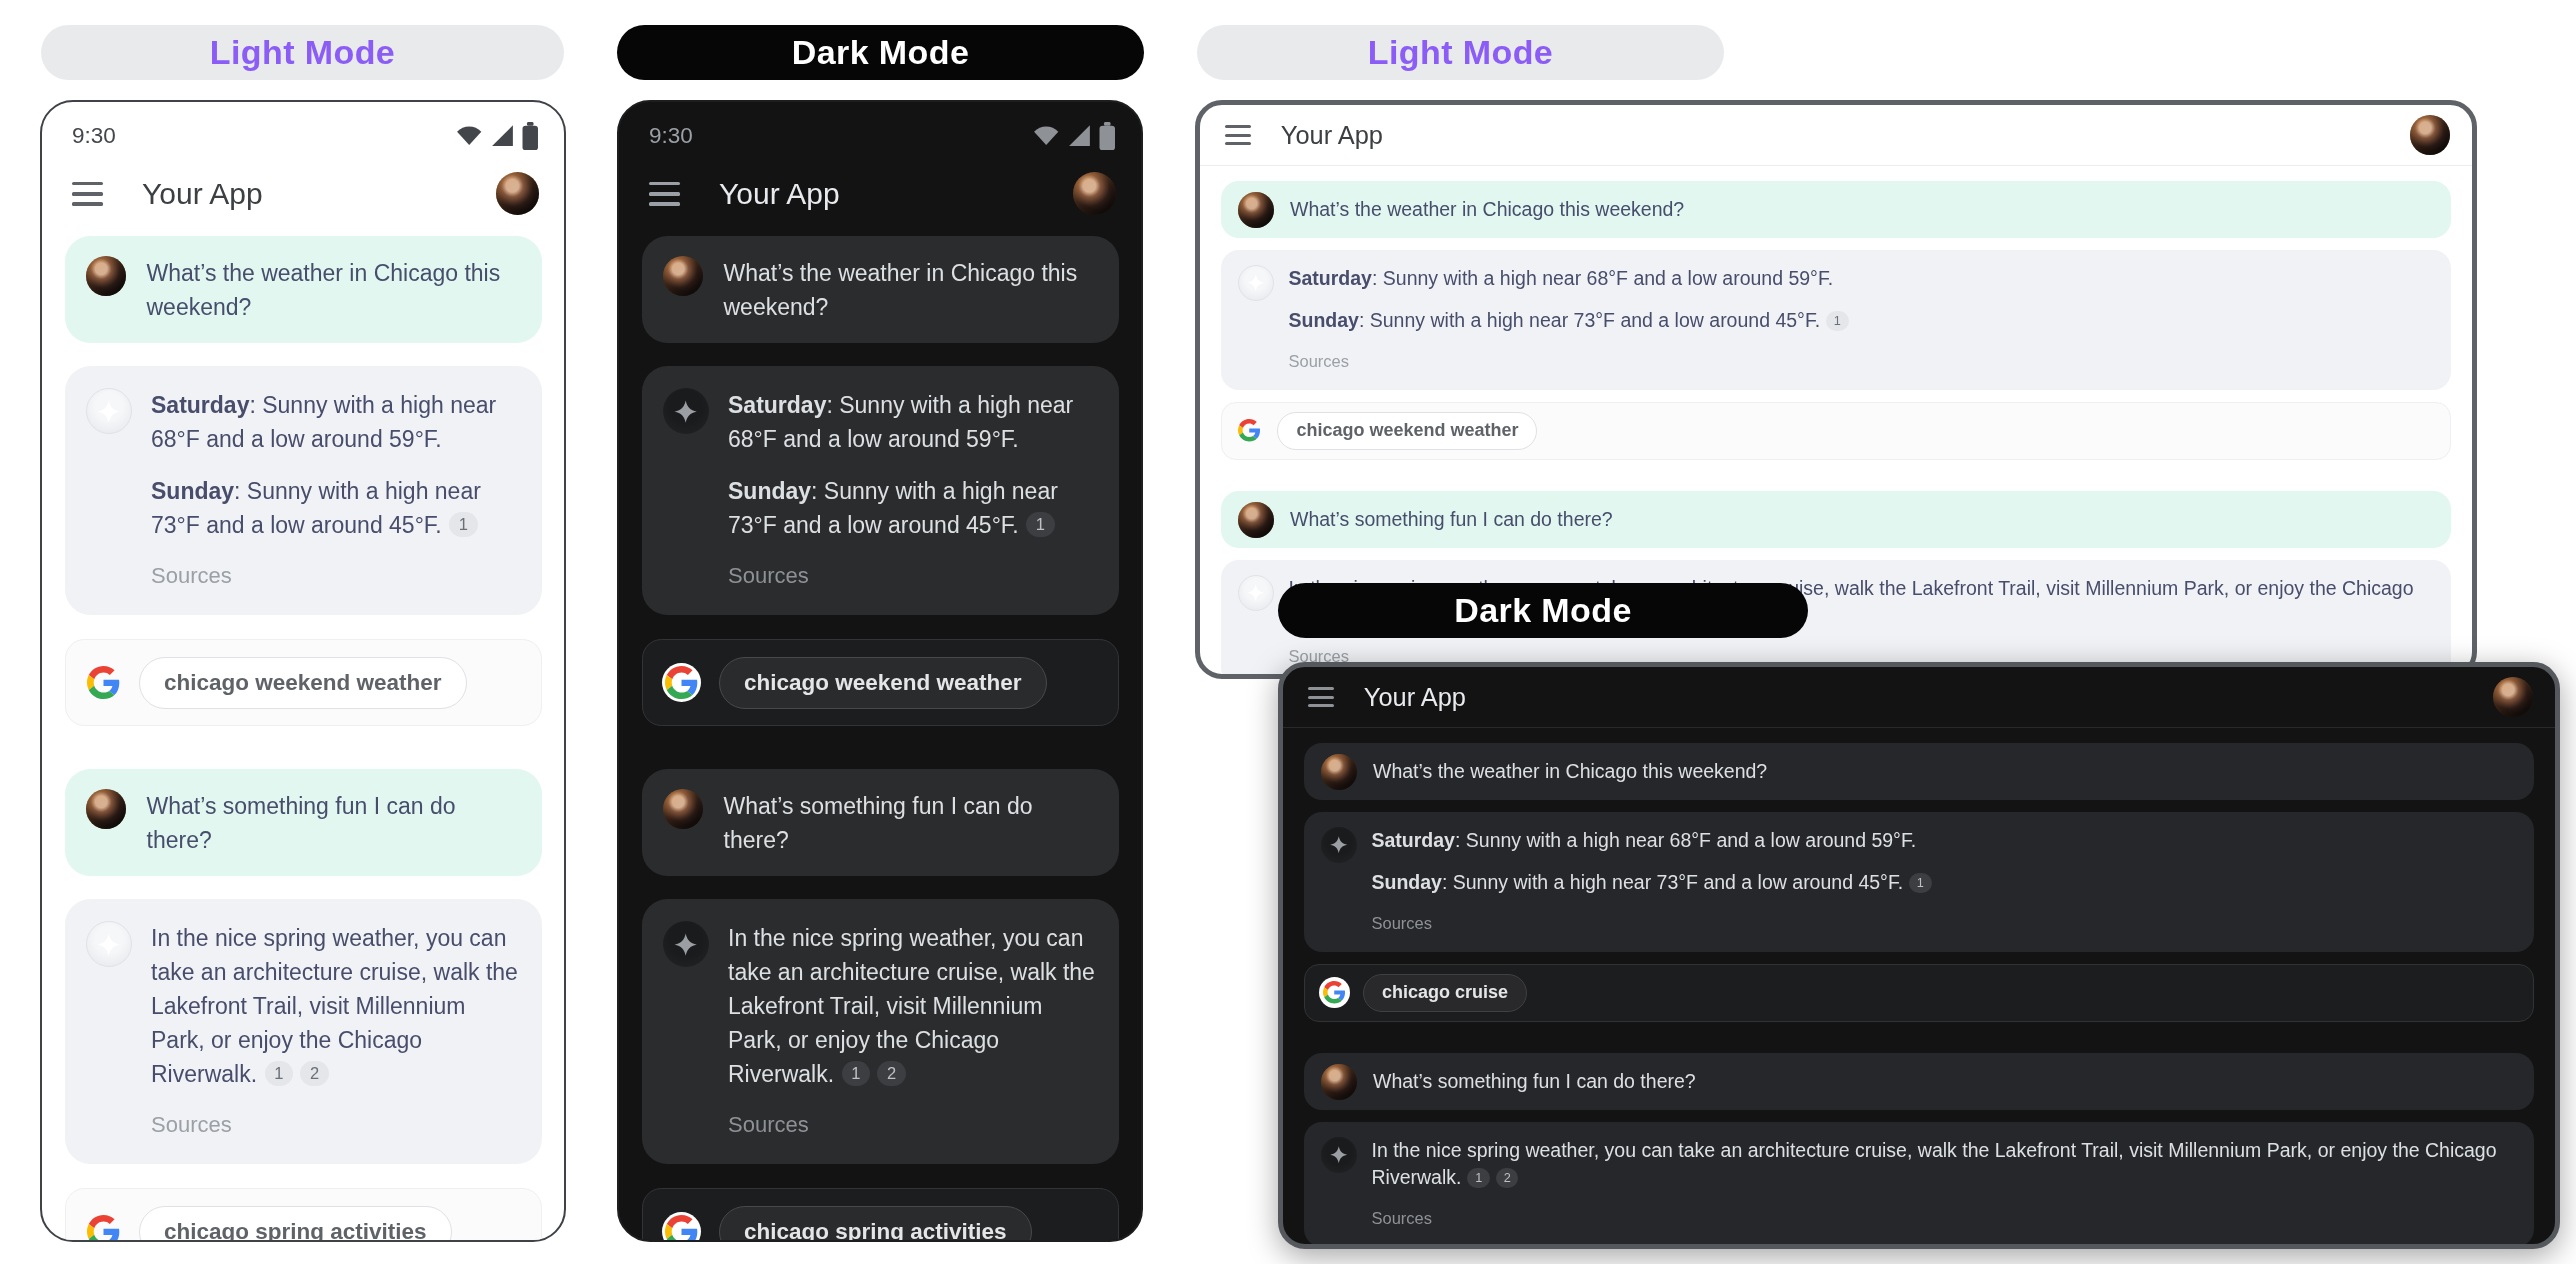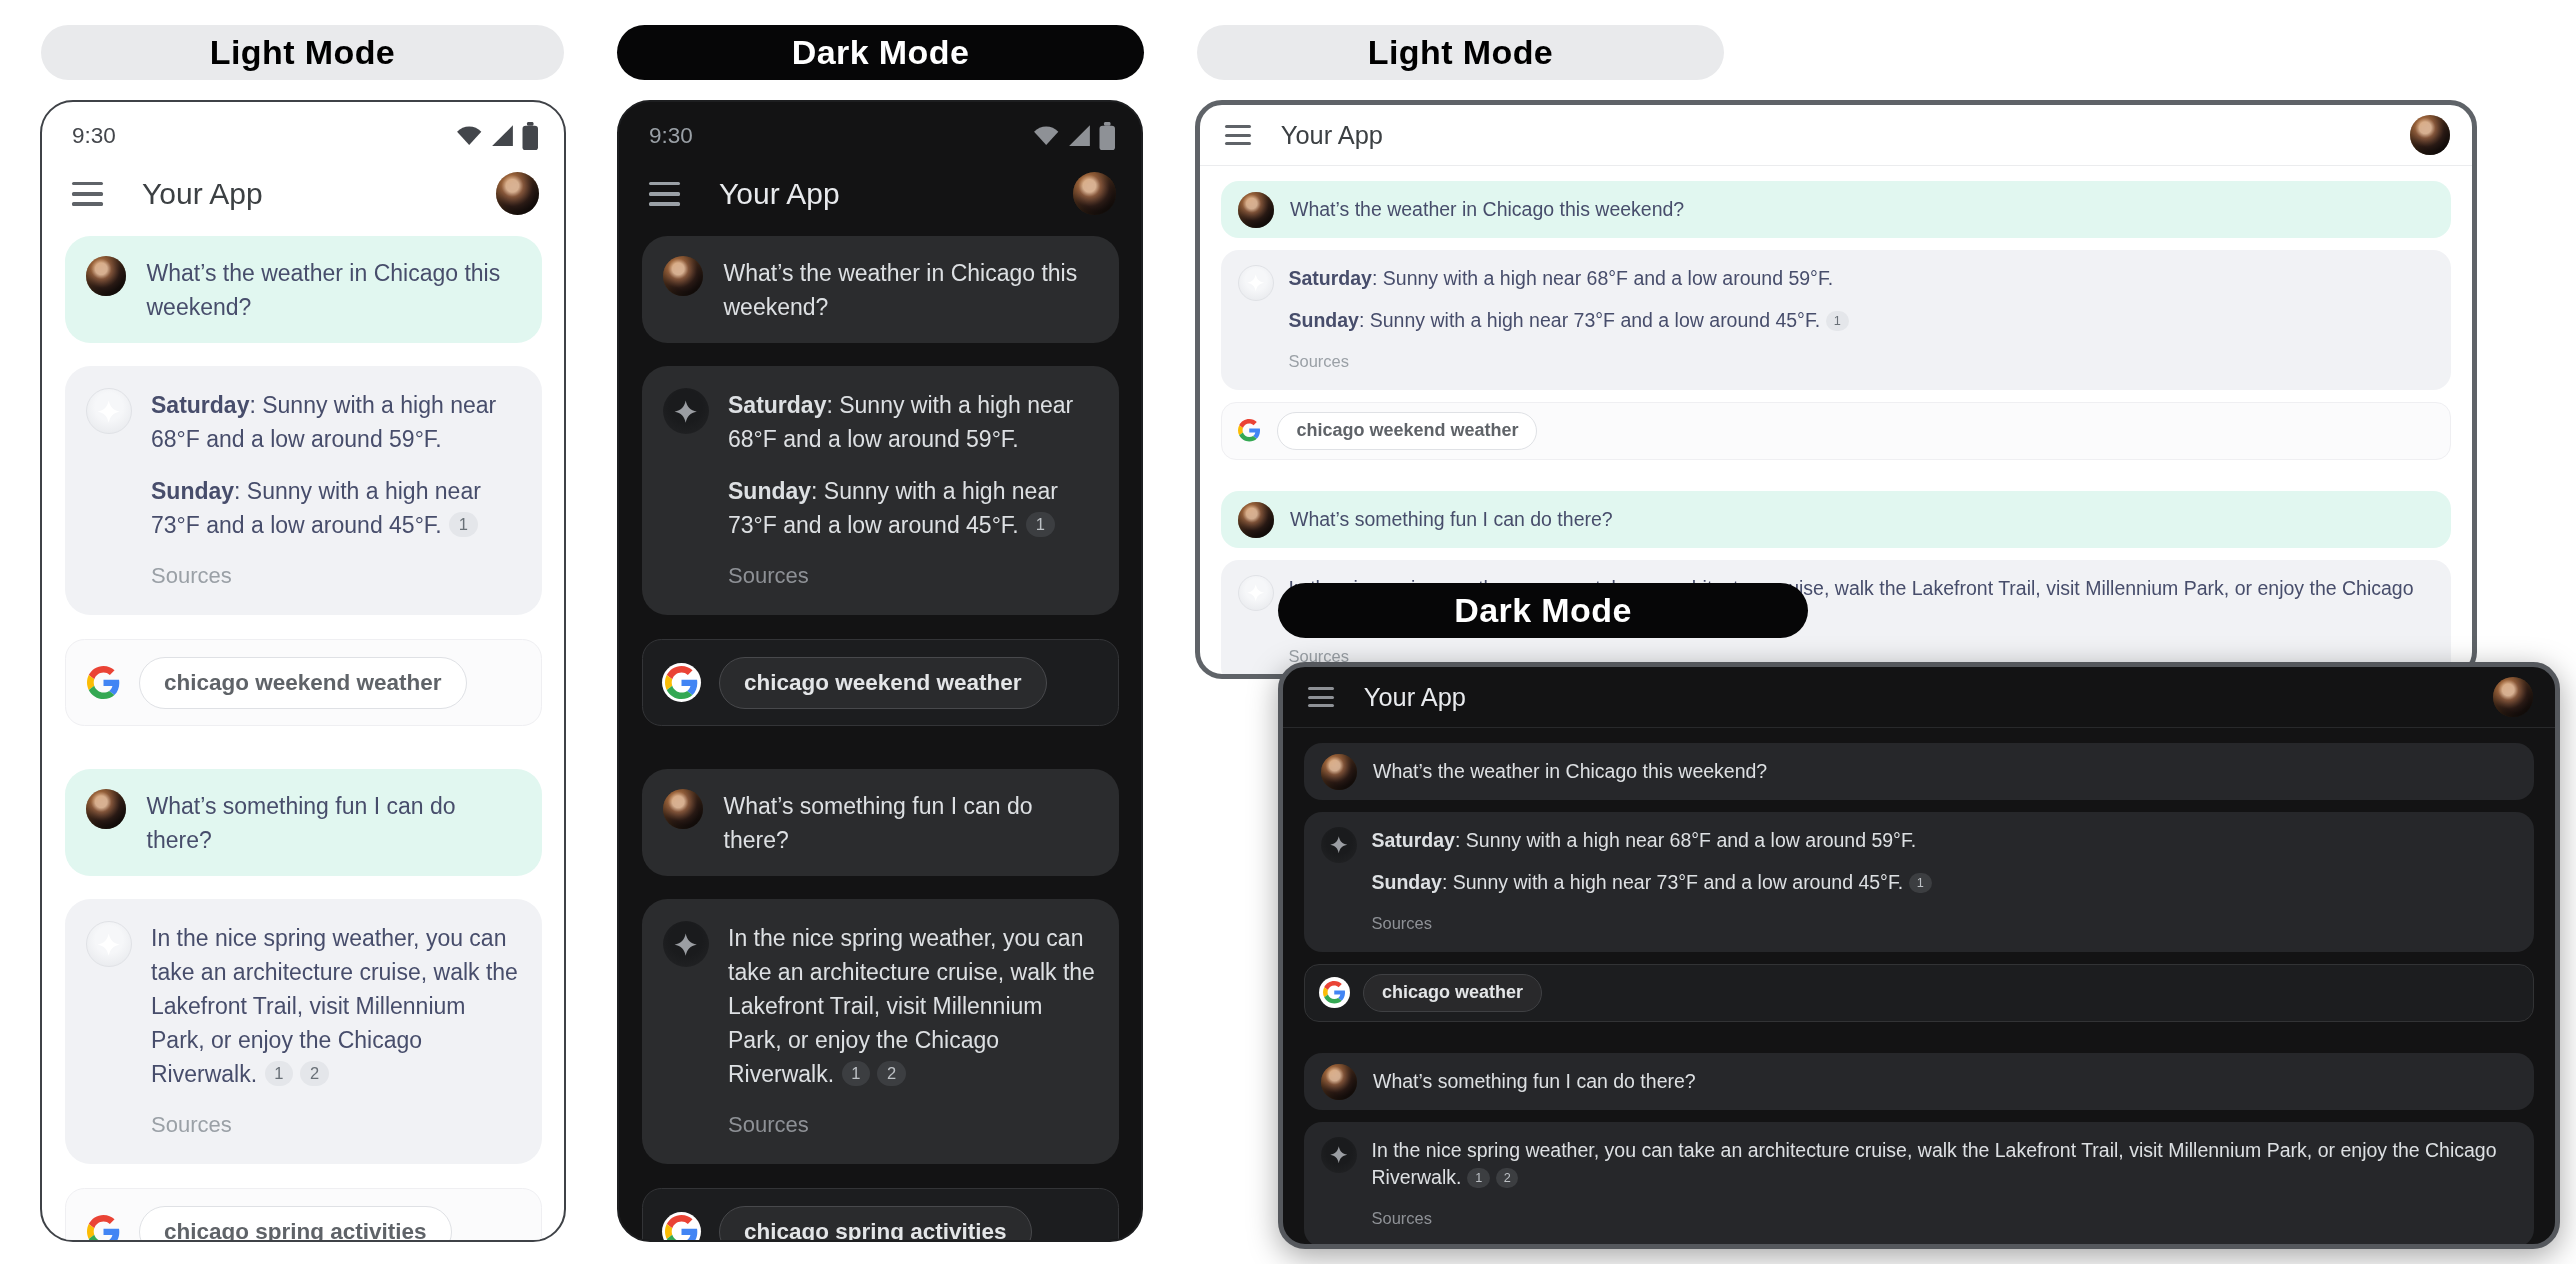--- a/index.html
+++ b/index.html
@@ -4,21 +4,21 @@
 <style>
   * { margin:0; padding:0; box-sizing:border-box; }
   html,body { width:2576px; height:1265px; background:#ffffff;
               font-family:"Liberation Sans", sans-serif; }
   #stage { position:relative; width:2576px; height:1265px; overflow:hidden; background:#fff; }
 
   
   .mode-pill { position:absolute; height:55px; border-radius:30px;
                display:flex; align-items:center; justify-content:center;
                font-size:34px; font-weight:bold; letter-spacing:0.4px; z-index:5; }
-  .mode-pill.light { background:#e9eaec; color:#000000; }
+  .mode-pill.light { background:#e9eaec; color:#8b5cf6; }
   .mode-pill.dark  { background:#060607; color:#ffffff; }
 
   
   .phone { position:absolute; top:100px; width:526px; height:1142px;
            border-radius:33px; overflow:hidden; z-index:10; }
   .phone.light { background:#ffffff; border:2.2px solid #3f4247; }
   .phone.dark  { background:#131314; border:2.2px solid #1d1e20; }
 
   .p-status { display:flex; align-items:center; justify-content:space-between;
               padding:19.5px 25.4px 3px 30px;text-align:center; }
@@ -397,21 +397,21 @@
       </div>
       <div class="chip-card">
         <span class="gbadge">
 <svg width="22.5" height="22.5" viewBox="0 0 48 48">
   <path fill="#EA4335" d="M24 9.5c3.54 0 6.71 1.22 9.21 3.6l6.85-6.85C35.9 2.38 30.47 0 24 0 14.62 0 6.51 5.38 2.56 13.22l7.98 6.19C12.43 13.72 17.74 9.5 24 9.5z"></path>
   <path fill="#4285F4" d="M46.98 24.55c0-1.57-.15-3.09-.38-4.55H24v9.02h12.94c-.58 2.96-2.26 5.48-4.78 7.18l7.73 6c4.51-4.18 7.09-10.36 7.09-17.65z"></path>
   <path fill="#FBBC05" d="M10.53 28.59c-.48-1.45-.76-2.99-.76-4.59s.27-3.14.76-4.59l-7.98-6.19C.92 16.46 0 20.12 0 24c0 3.88.92 7.54 2.56 10.78l7.97-6.19z"></path>
   <path fill="#34A853" d="M24 48c6.48 0 11.93-2.13 15.89-5.81l-7.73-6c-2.15 1.45-4.92 2.3-8.16 2.3-6.26 0-11.57-4.22-13.47-9.91l-7.98 6.19C6.51 42.62 14.62 48 24 48z"></path>
 </svg>
 </span>
-        <span class="chip">chicago weather</span>
+        <span class="chip">chicago cruise</span>
       </div>
       <div class="gap-lg"></div>
       <div class="bubble bubble-user">
         <span class="avatar av-46"></span>
         <span class="txt">What’s something fun I can do there?</span>
       </div>
       <div class="bubble bubble-ai">
         <span class="sparkle">
           <svg width="19.5" height="19.5" viewBox="0 0 48 48">
               <path fill="#9b9ea3" d="M24 3C26.5 15.5 32.5 21.5 45 24 32.5 26.5 26.5 32.5 24 45 21.5 32.5 15.5 26.5 3 24 15.5 21.5 21.5 15.5 24 3Z"></path>

